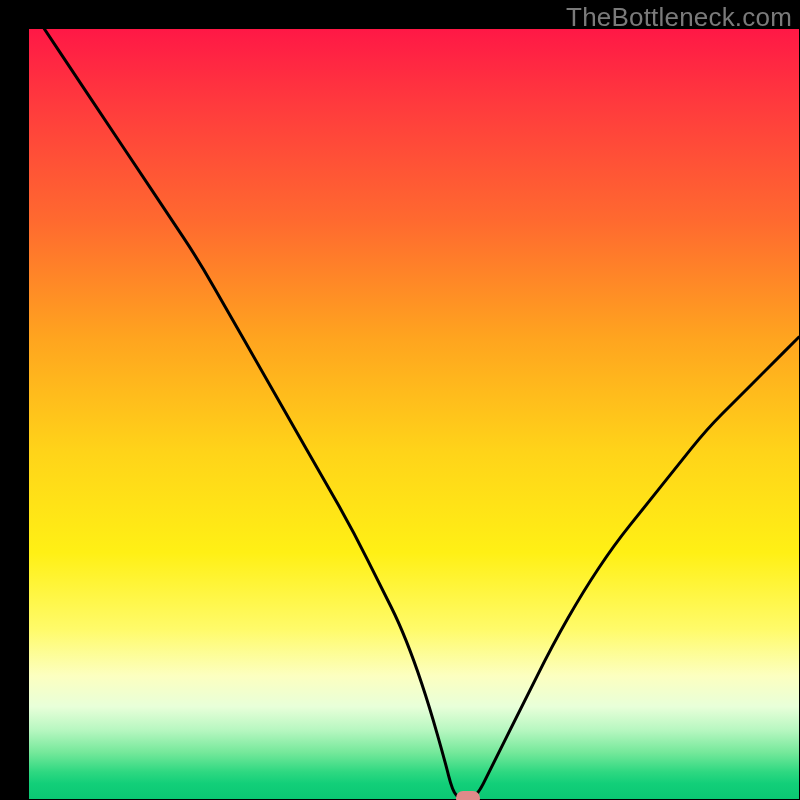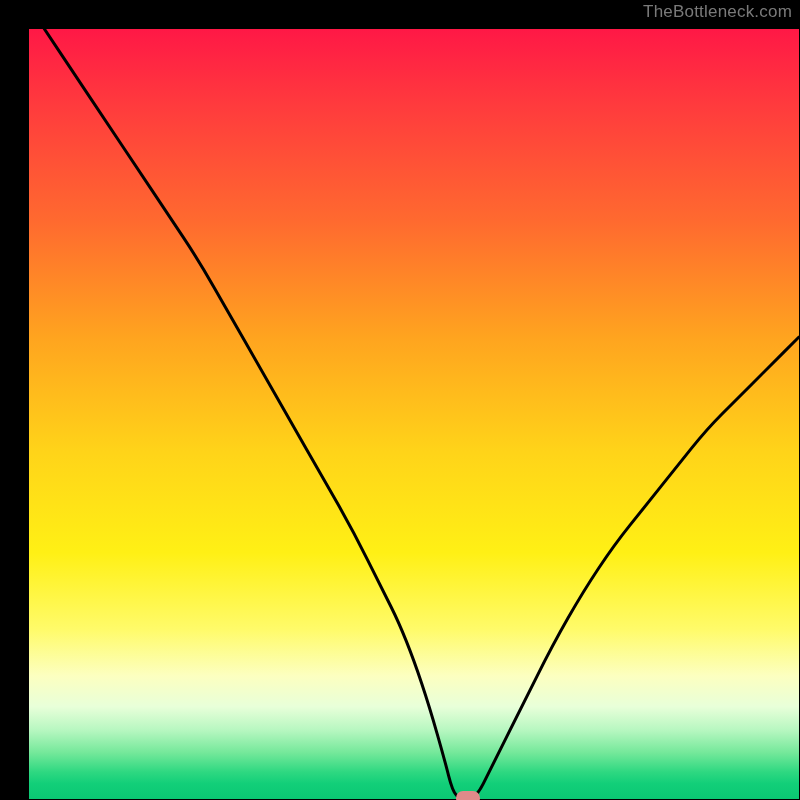--- a/index.html
+++ b/index.html
@@ -14,21 +14,21 @@
     position: relative;
     width: 800px;
     height: 800px;
     background: #000;
   }
   .watermark {
     position: absolute;
     top: 2px;
     right: 8px;
     font-family: Arial, Helvetica, sans-serif;
-    font-size: 17px;
+    font-size: 26px;
     color: #7a7a7a;
     font-weight: 500;
     letter-spacing: 0.2px;
     z-index: 10;
   }
   .plot-area {
     position: absolute;
     left: 29px;
     top: 29px;
     width: 770px;

